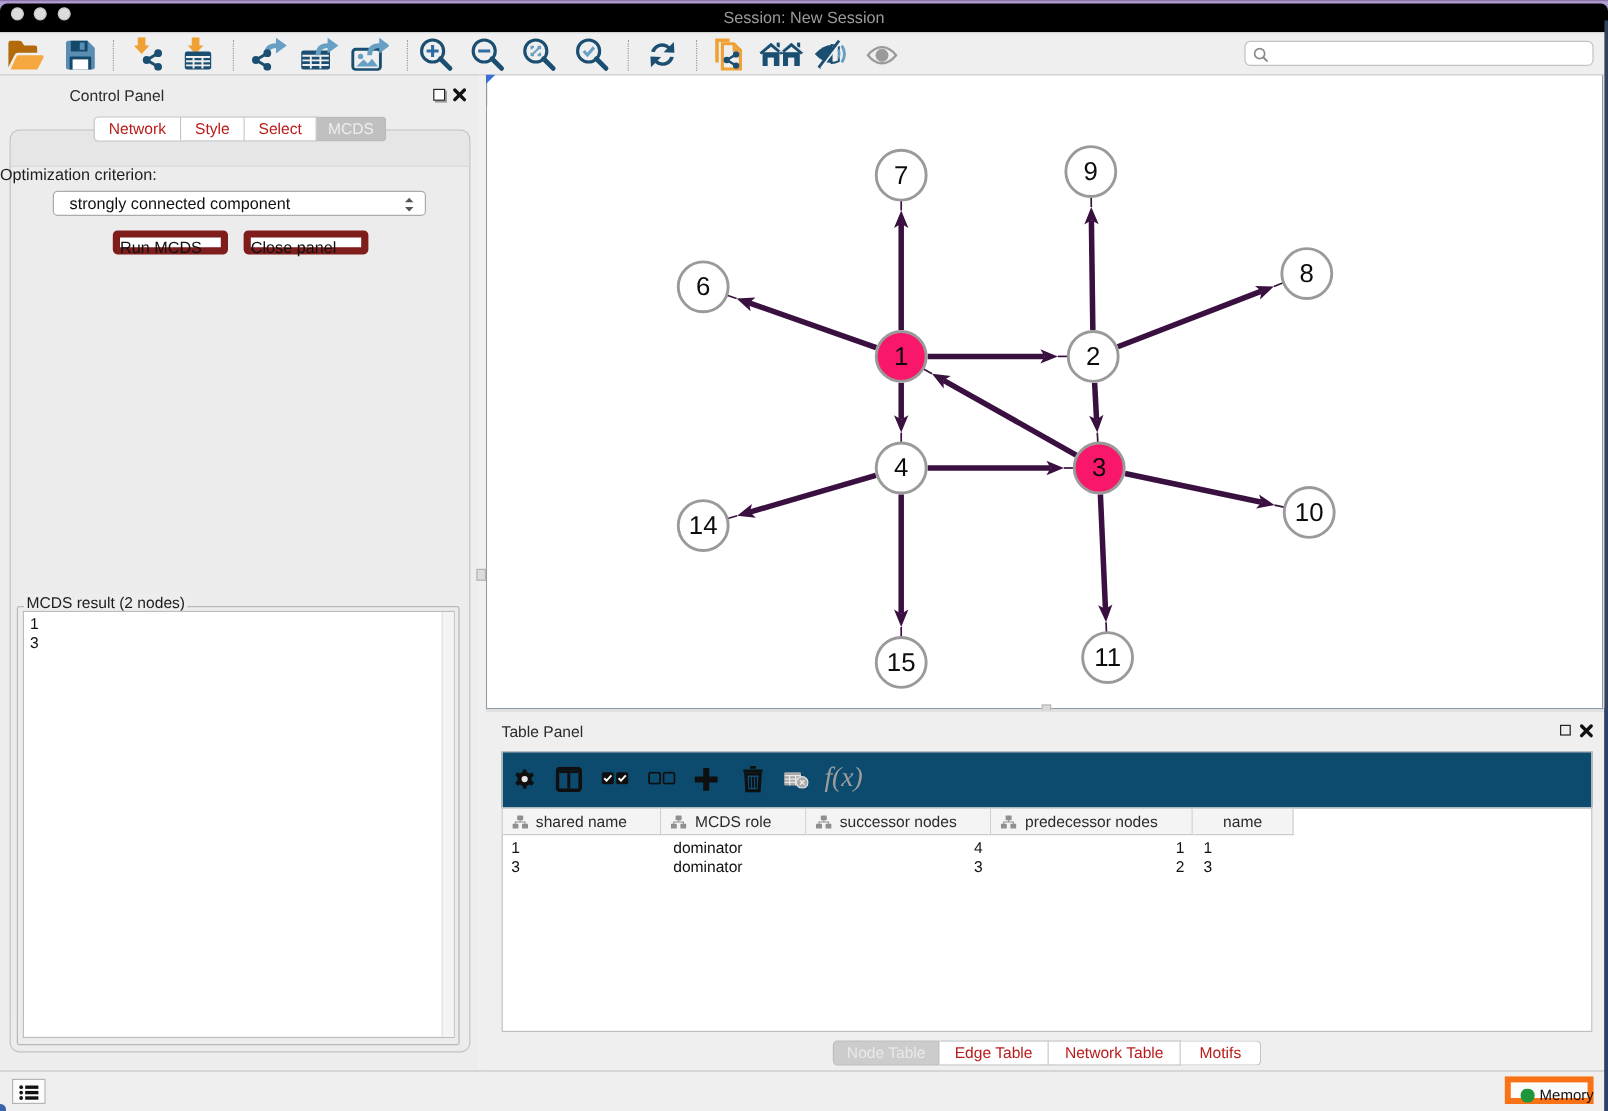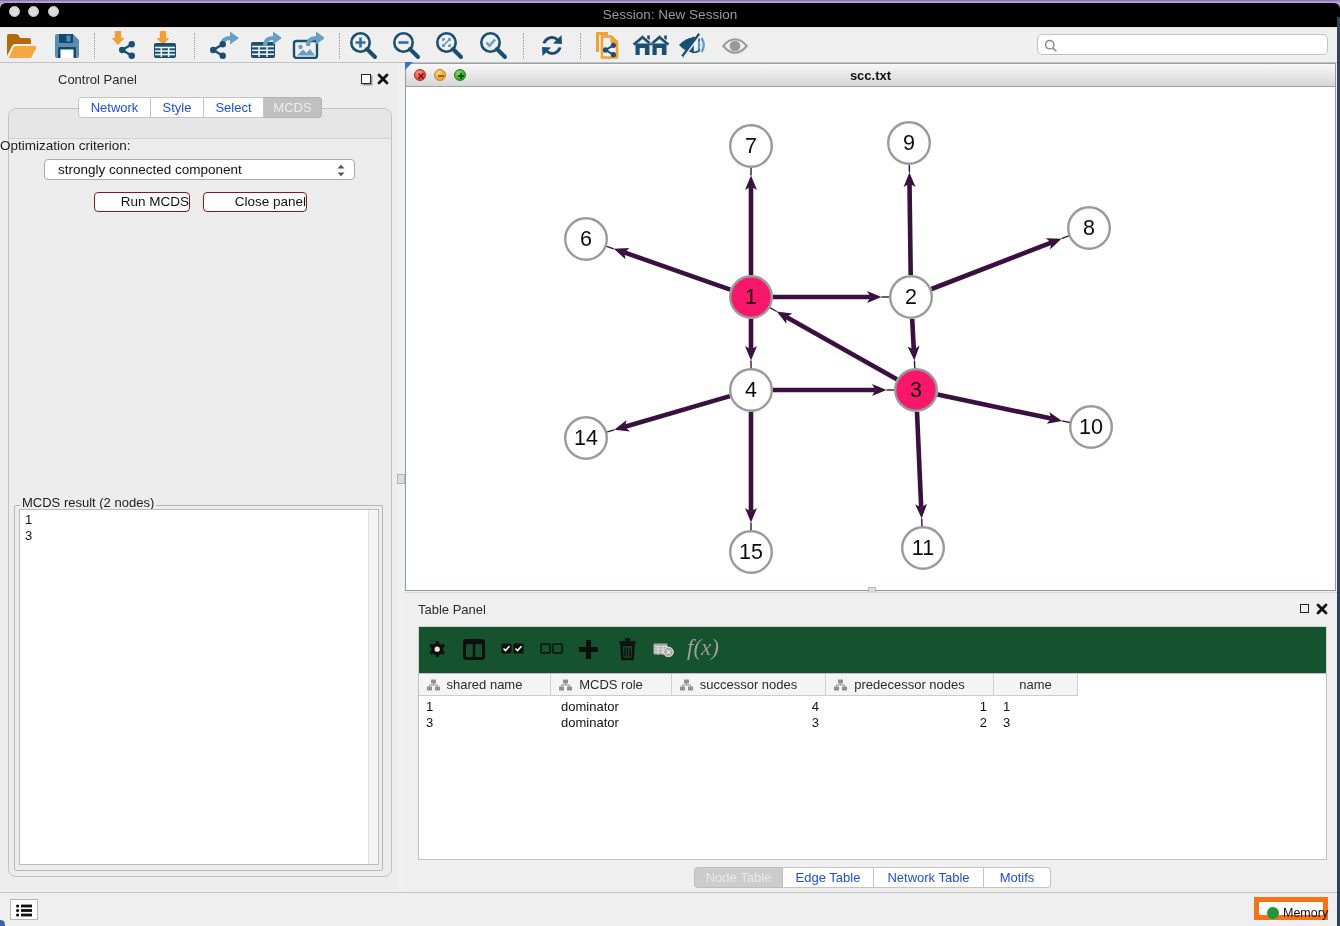--- a/index.html
+++ b/index.html
@@ -14,46 +14,46 @@
 
 #toolbar { left:0; top:27px; width:1340px; height:36px; background:#efefef; border-bottom:1px solid #c3c3c3; border-top:1px solid #e2e2e2;}
 .tsep { top:5px; width:0; height:26px; border-left:1px dotted #9a9a9a; }
 #search { left:1037px; top:6px; width:291px; height:21px; background:#ffffff; border:1px solid #c2c2c2; border-radius:5px; }
 
 #cpanel { left:0; top:63px; width:403px; height:828px; background:#ededed; }
 #cptitle { left:14px; top:9px; font-size:13px; color:#2b2b2b;margin-left:44px; }
 #cpfloat { left:361px; top:11px; width:10px; height:10px; border:1.5px solid #222; background:#fff; box-shadow:1.5px 1.5px 0 #9a9a9a;}
 
 .tabrow { height:21px; display:flex; }
-.tab { height:21px; font-size:13px; color:#1d4ed8; background:#fff; border:1px solid #c4c4c4; border-left:none; display:flex; align-items:center; justify-content:center; }
+.tab { height:21px; font-size:13px; color:#b91c1c; background:#fff; border:1px solid #c4c4c4; border-left:none; display:flex; align-items:center; justify-content:center; }
 #cptabs { left:78px; top:34px; z-index:3; }
 #cpinner { left:8px; top:45px; width:384px; height:769px; background:#ececec; border:1px solid #c2c2c2; border-radius:8px; }
 #optlabel { left:0px; top:75px; width:392px; font-size:13.5px; color:#1d1d1d; }
 #dropdown { left:44px; top:96px; width:311px; height:21px; background:#fff; border:1px solid #ababab; border-radius:4px; font-size:13.5px; color:#111; line-height:19px; padding-left:13px; }
-.btn { background:#ffffff; border:1px solid #7f1d1d; border-radius:4px; font-size:13.5px; color:#111; text-align:right; line-height:18px; height:20px; }
+.btn { background:#ffffff; border:6px solid #7f1d1d; border-radius:4px; font-size:13.5px; color:#111; text-align:left; line-height:18px; height:20px; }
 #fieldset { left:14px; top:442px; width:369px; height:366px; border:1px solid #b8b8b8; border-radius:2px; }
 #fslegend { left:20px; top:432px; background:#ededed; padding:0 2px; font-size:13px; color:#1d1d1d; }
 #fsbox { left:19px; top:446px; width:360px; height:356px; background:#fff; border:1px solid #bdbdbd; font-size:13px; color:#111; padding:2px 0 0 5px; line-height:16px;}
 #fsscroll { left:368px; top:447px; width:10px; height:354px; background:#f4f4f4; border-left:1px solid #e0e0e0;}
 
 #splitter { left:398px; top:63px; width:6px; height:828px; background:#f0f0f0; }
 #sgrip { left:397px; top:474px; width:8px; height:10px; background:#dcdcdc; border:1px solid #b5b5b5;}
 
 #netframe { left:405px; top:63px; width:931px; height:528px; border:1px solid #8f9aa4; border-top:none; background:#fff;}
 #nettitle { left:0px; top:0px; width:929px; height:24px; background:linear-gradient(#f8f8f8,#e9e9e9 45%,#d6d6d6); border-bottom:1px solid #9fa4a9; }
 #nettitle { border-top:1px solid #98a0a8; }
 .mac { width:12px; height:12px; border-radius:50%; top:5px; }
 #ntext { width:100%; text-align:center; top:4px; font-size:13px; color:#111; font-weight:bold; }
 #canvas { left:0; top:25px; width:929px; height:502px; background:#fff; }
 #cgrip { left:462px; top:524px; width:8px; height:6px; background:#d9d9d9; border:1px solid #bbb; }
 
 #tpanel { left:405px; top:592px; width:935px; height:299px; background:#efefef; border-top:1px solid #d8d8d8;}
 #tptitle { left:13px; top:9px; font-size:13px; color:#2b2b2b; }
 #tpfloat { left:895px; top:11px; width:9px; height:9px; border:1.5px solid #222; background:#efefef;}
-#tptool { left:13px; top:33px; width:909px; height:47px; background:#14532d; border:1px solid #d2d2d2; border-bottom:none;}
+#tptool { left:13px; top:33px; width:909px; height:47px; background:#0c4a6e; border:1px solid #d2d2d2; border-bottom:none;}
 #ttable { left:13px; top:80px; width:909px; height:187px; background:#ffffff; border:1px solid #c0c0c0; }
 .th { height:22px; background:#f4f4f4; border-right:1px solid #cfcfcf; border-bottom:1px solid #cccccc; font-size:13px; color:#2b2b2b; display:flex; align-items:center; justify-content:center; position:absolute; top:0;}
 .td { position:absolute; font-size:13px; color:#111; }
 
 #btabs { left:289px; top:274px; }
 
 #statusbar { left:0; top:892px; width:1340px; height:34px; background:#efefef; border-top:1px solid #c6c6c6; }
 #listbtn { left:10px; top:899px; width:28px; height:21px; background:#fcfcfc; border:1px solid #b5b5b5; }
 #membtn { left:1254px; top:897px; width:74px; height:23px; background:#fcfcfc; border:5px solid #f97316; font-size:12.5px; color:#111; }
 #rightedge { left:1336.5px; top:17px; width:3.5px; height:909px; background:#31435c; }
@@ -232,35 +232,20 @@
     <div class="abs" id="fslegend">MCDS result (2 nodes)</div>
     <div class="abs" id="fsbox">1<br>3</div>
     <div class="abs" id="fsscroll"></div>
   </div>
   <div class="abs" id="splitter"></div>
   <div class="abs" id="sgrip"></div>
   <div class="abs" id="netframe">
     <svg class="abs" style="left:-1px;top:-1px;z-index:5;" width="8" height="8" viewBox="0 0 8 8">
         <path d="M0 0 L8 0 L0 8 Z" fill="#3b6fd4"></path>
       </svg>
-    <div class="abs" id="nettitle">
-      <div class="abs mac" style="left:8px;background:radial-gradient(circle at 35% 30%,#f29a92,#e2443a 70%);border:0.5px solid #b5281f;"></div>
-      <div class="abs mac" style="left:28px;background:radial-gradient(circle at 35% 30%,#f7d384,#e8a430 70%);border:0.5px solid #c07f16;"></div>
-      <div class="abs mac" style="left:48px;background:radial-gradient(circle at 35% 30%,#8fd466,#35a427 70%);border:0.5px solid #1f7d18;"></div>
-      <svg class="abs" style="left:10.5px;top:8px;" width="8" height="8" viewBox="0 0 8 8">
-          <path d="M1.5 1.5 L6.5 6.5 M6.5 1.5 L1.5 6.5" stroke="#7e140e" stroke-width="1.6"></path>
-        </svg>
-      <svg class="abs" style="left:30.5px;top:8px;" width="8" height="8" viewBox="0 0 8 8">
-          <line x1="1" y1="4" x2="7" y2="4" stroke="#8d5a0a" stroke-width="1.8"></line>
-        </svg>
-      <svg class="abs" style="left:50.5px;top:8px;" width="8" height="8" viewBox="0 0 8 8">
-          <path d="M4 1 L4 7 M1 4 L7 4" stroke="#12550d" stroke-width="1.8"></path>
-        </svg>
-      <div class="abs" id="ntext">scc.txt</div>
-    </div>
     <div class="abs" id="canvas">
       <svg width="929" height="501" viewBox="0 0 929 501" font-family="Liberation Sans,sans-serif">
 <line x1="345.0" y1="187.0" x2="345.0" y2="98.5" stroke="#3a1040" stroke-width="4.6"></line>
 <line x1="345.0" y1="87.5" x2="345.0" y2="78.5" stroke="#3a1040" stroke-width="1.4"></line>
 <polygon points="345.0,87.5 351.0,102.0 345.0,98.5 339.0,102.0" fill="#3a1040"></polygon>
 <line x1="324.2" y1="201.7" x2="218.2" y2="164.4" stroke="#3a1040" stroke-width="4.6"></line>
 <line x1="207.8" y1="160.8" x2="199.3" y2="157.8" stroke="#3a1040" stroke-width="1.4"></line>
 <polygon points="207.8,160.8 223.5,159.9 218.2,164.4 219.5,171.3" fill="#3a1040"></polygon>
 <line x1="367.0" y1="209.0" x2="464.5" y2="209.0" stroke="#3a1040" stroke-width="4.6"></line>
 <line x1="475.5" y1="209.0" x2="484.5" y2="209.0" stroke="#3a1040" stroke-width="1.4"></line>

